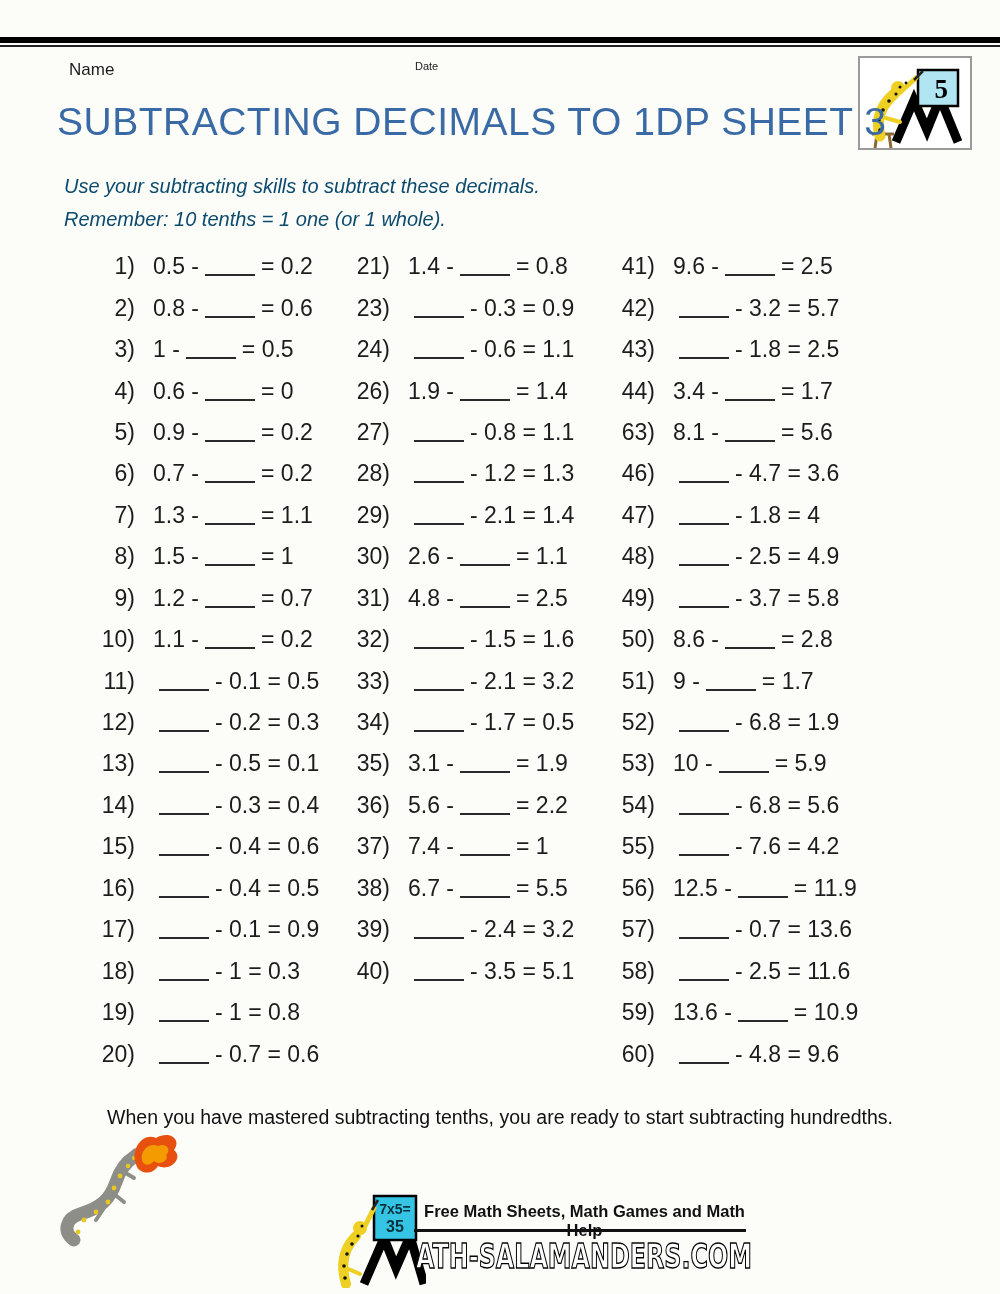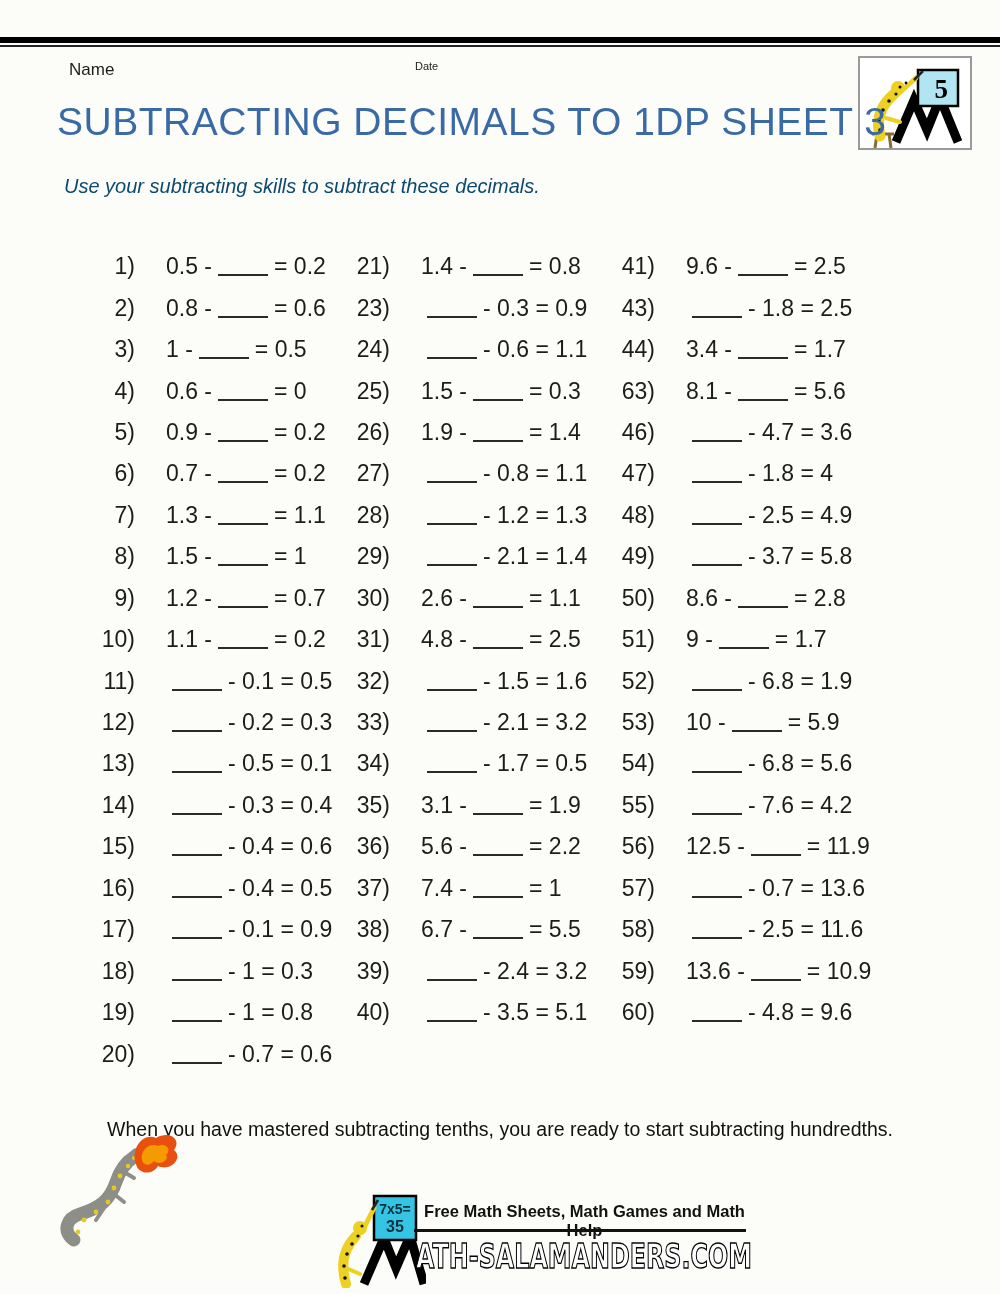--- a/index.html
+++ b/index.html
@@ -31,29 +31,29 @@
   .problems{
     position:absolute;left:87px;top:246px;width:913px;
     display:flex;
   }
   .pcol{display:flex;flex-direction:column;}
   .pcol-1{width:255px;}
   .pcol-2{width:265px;}
   .pcol-3{width:360px;}
   .prob-row{display:flex;align-items:center;height:41.45px;font-size:23px;white-space:nowrap;}
   .prob-num{width:48px;text-align:right;flex:none;}
-  .prob-expr{margin-left:31px;}
+  .prob-expr{margin-left:18px;}
   .blank{
     display:inline-block;width:50px;height:19px;
     border-bottom:2px solid #2a2a2a;
     margin:0 6px -2px 6px;
   }
   .footer-note{
     position:absolute;left:0;top:1106px;width:1000px;
-    text-align:center;font-size:19.5px;color:#111;margin-top:12px;
+    text-align:center;font-size:19.5px;color:#111;
   }
   .fire-salamander{position:absolute;left:58px;top:1128px;}
   .footer-logo{position:absolute;left:330px;top:1192px;width:440px;height:100px;}
   .footer-logo .easel-svg{position:absolute;left:0;top:0;}
   .footer-tagline{
     position:absolute;left:92px;top:10px;width:325px;
     text-align:center;font-size:16.5px;font-weight:bold;color:#111;
   }
   .footer-line{position:absolute;left:84px;top:37px;width:332px;height:3px;background:#111;}
   .footer-sitetext{position:absolute;left:86px;top:42px;}
@@ -95,20 +95,21 @@
       <circle cx="36" cy="36" r="1.6" fill="#111"></circle>
         <circle cx="40" cy="29" r="1.5" fill="#111"></circle>
       <circle cx="46" cy="25" r="1.4" fill="#111"></circle>
     </svg>
   </div>
 
   <div class="page-title">SUBTRACTING DECIMALS TO 1DP SHEET 3</div>
 
   <div class="instructions">
     <div>Use your subtracting skills to subtract these decimals.</div>
+    <div>Remember: 10 tenths = 1 one (or 1 whole).</div>
   </div>
 
   <div class="problems">
     <div class="pcol pcol-1">
         <div class="prob-row">
           <span class="prob-num">1)</span>
           <span class="prob-expr">0.5 -<span class="blank"></span>= 0.2</span>
         </div>
         <div class="prob-row">
           <span class="prob-num">2)</span>
@@ -194,24 +195,20 @@
         </div>
         <div class="prob-row">
           <span class="prob-num">23)</span>
           <span class="prob-expr"><span class="blank"></span>- 0.3 = 0.9</span>
         </div>
         <div class="prob-row">
           <span class="prob-num">24)</span>
           <span class="prob-expr"><span class="blank"></span>- 0.6 = 1.1</span>
         </div>
         <div class="prob-row">
-          <span class="prob-num">25)</span>
-          <span class="prob-expr">1.5 -<span class="blank"></span>= 0.3</span>
-        </div>
-        <div class="prob-row">
           <span class="prob-num">26)</span>
           <span class="prob-expr">1.9 -<span class="blank"></span>= 1.4</span>
         </div>
         <div class="prob-row">
           <span class="prob-num">27)</span>
           <span class="prob-expr"><span class="blank"></span>- 0.8 = 1.1</span>
         </div>
         <div class="prob-row">
           <span class="prob-num">28)</span>
           <span class="prob-expr"><span class="blank"></span>- 1.2 = 1.3</span>
@@ -262,20 +259,24 @@
         </div>
         <div class="prob-row">
           <span class="prob-num">40)</span>
           <span class="prob-expr"><span class="blank"></span>- 3.5 = 5.1</span>
         </div>
       </div>
     <div class="pcol pcol-3">
         <div class="prob-row">
           <span class="prob-num">41)</span>
           <span class="prob-expr">9.6 -<span class="blank"></span>= 2.5</span>
+        </div>
+        <div class="prob-row">
+          <span class="prob-num">42)</span>
+          <span class="prob-expr"><span class="blank"></span>- 3.2 = 5.7</span>
         </div>
         <div class="prob-row">
           <span class="prob-num">43)</span>
           <span class="prob-expr"><span class="blank"></span>- 1.8 = 2.5</span>
         </div>
         <div class="prob-row">
           <span class="prob-num">44)</span>
           <span class="prob-expr">3.4 -<span class="blank"></span>= 1.7</span>
         </div>
         <div class="prob-row">

